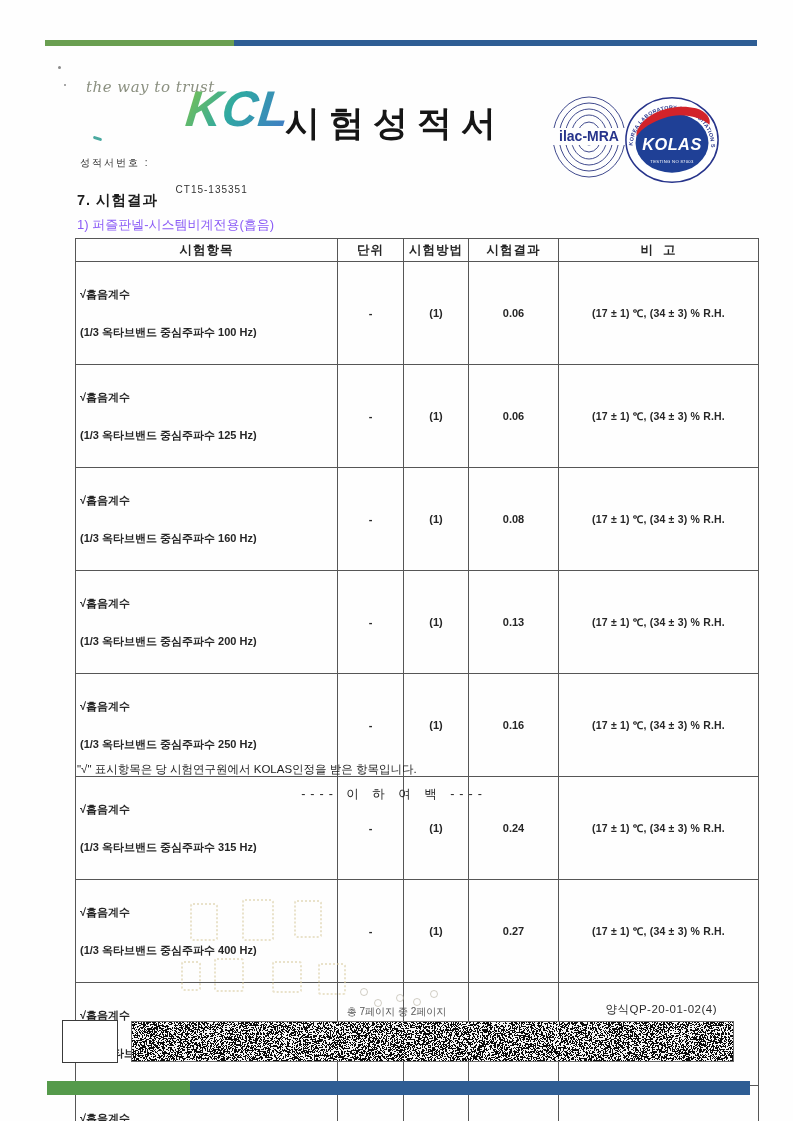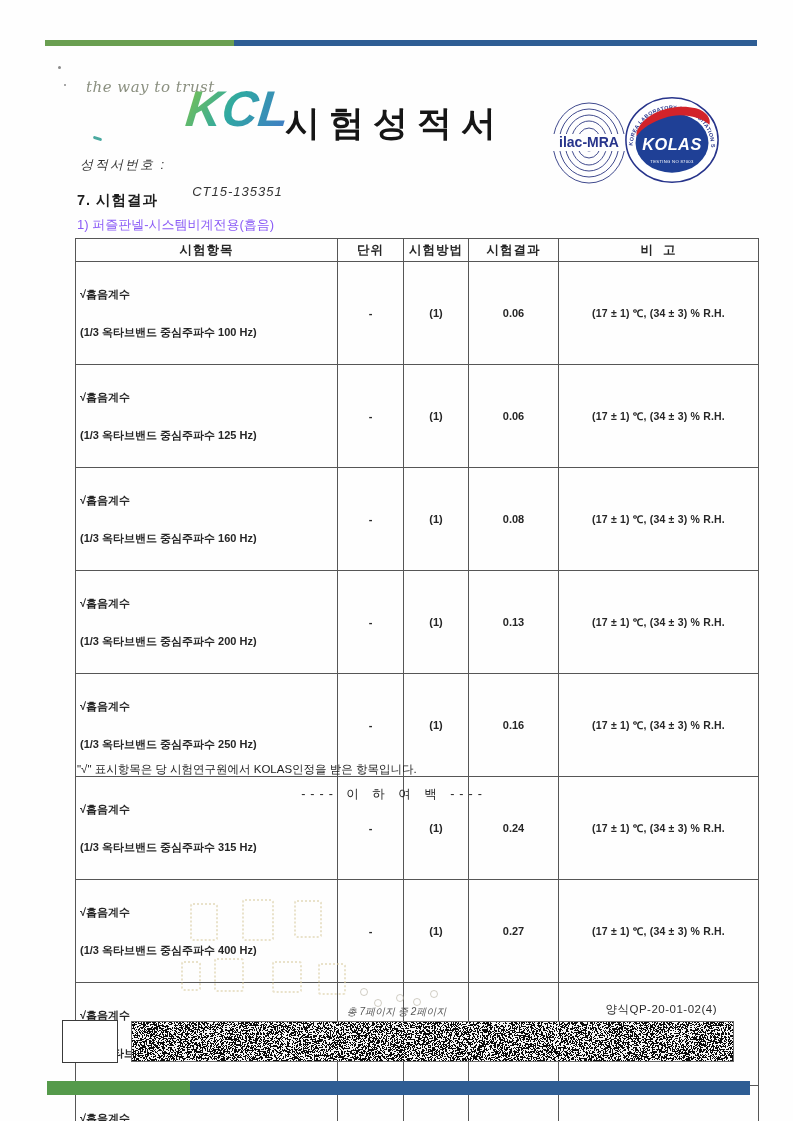--- a/index.html
+++ b/index.html
@@ -21,23 +21,23 @@
   .tagline{position:absolute;left:86px;top:78px;font-family:"DejaVu Serif",serif;
     font-style:italic;font-size:15px;color:#8b9080;letter-spacing:0.5px;}
   .kcl{position:absolute;left:186px;top:84px;font-weight:bold;font-style:italic;
     font-size:50px;line-height:1;transform:skewX(-6deg);
     background:linear-gradient(115deg,#7cc24f 0%,#2fa9a2 45%,#3f7ec4 95%);
     -webkit-background-clip:text;background-clip:text;color:transparent;}
   
   .title{position:absolute;left:230px;top:100px;width:330px;text-align:center;
     font-size:35px;font-weight:bold;letter-spacing:9px;color:#161616;margin:0;}
   
-  .logos{position:absolute;left:550px;top:95px;width:170px;height:90px;display:flex;align-items:flex-end;}
-  
-  .report-line{position:absolute;left:80px;top:156px;font-size:13px;color:#333;display:flex;font-style:italic;}
+  .logos{position:absolute;left:550px;top:95px;width:170px;height:90px;display:flex;align-items:flex-start;}
+  
+  .report-line{position:absolute;left:80px;top:156px;font-size:10px;color:#333;display:flex;}
   .report-line .lab{letter-spacing:2px;}
   .report-line .num{margin-left:26px;letter-spacing:1px;margin-top:28px;}
   
   .sec-heading{position:absolute;left:77px;top:191px;font-size:14.5px;font-weight:bold;letter-spacing:1px;color:#1d1d1d;}
   .sec-sub{position:absolute;left:77px;top:216px;font-size:13px;color:#8b5cf6;}
   
   table.results{position:absolute;left:75px;top:238px;width:683px;border-collapse:collapse;
     table-layout:fixed;border:1.5px solid #4a4a4a;}
   table.results th,table.results td{border:1px solid #565656;font-weight:bold;
     font-size:11px;color:#262626;padding:0;vertical-align:middle;white-space:pre;}
@@ -50,21 +50,21 @@
   col.c-item{width:262px;} col.c-unit{width:66px;} col.c-method{width:65px;}
   col.c-result{width:90px;} col.c-remark{width:200px;}
   
   .note{position:absolute;left:77px;top:762px;font-size:11.5px;color:#222;}
   .endnote{position:absolute;left:0;top:786px;width:788px;text-align:center;
     font-size:12.5px;letter-spacing:5px;color:#222;}
   
   .ghost{position:absolute;border:2px dotted rgba(216,202,158,0.55);border-radius:3px;filter:blur(0.4px);}
   .gdot{position:absolute;border:1px solid rgba(185,180,165,0.65);border-radius:50%;width:6px;height:6px;}
   
-  .page-info{position:absolute;left:0;top:1005px;width:793px;text-align:center;font-size:10px;color:#555;font-style:italic;}
+  .page-info{position:absolute;left:0;top:1005px;width:793px;text-align:center;font-size:10px;color:#555;}
   .form-code{position:absolute;right:76px;top:1002px;font-size:11.5px;color:#2c2c2c;letter-spacing:0.5px;}
   .whitebox{position:absolute;left:62px;top:1020px;width:54px;height:41px;background:#fff;border:1.5px solid #3a3a3a;}
   .noisebox{position:absolute;left:131px;top:1021px;}
 </style>
 </head>
 <body>
 
 <div class="page">
 
   <div class="topbar"></div>

